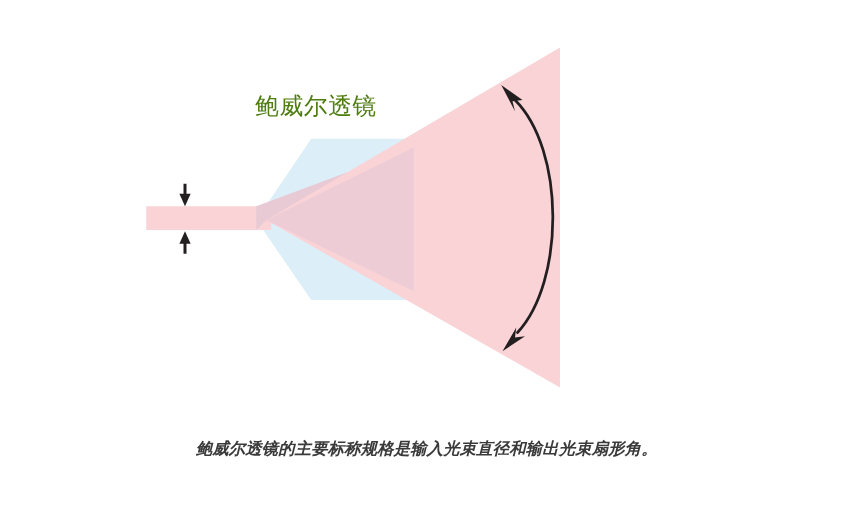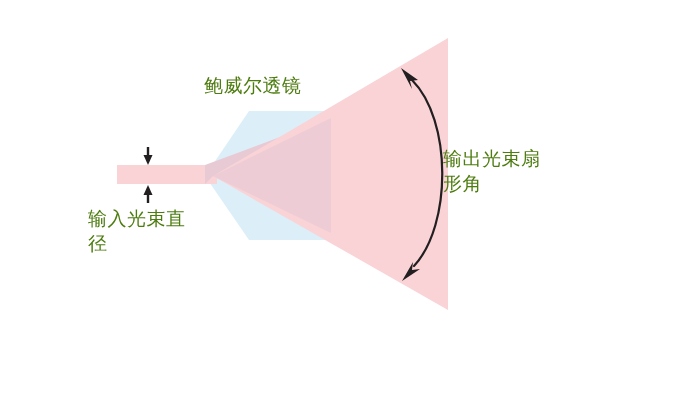--- a/index.html
+++ b/index.html
@@ -103,20 +103,17 @@
       <path d="M 412,80 C 452,120 452,225 414,266" fill="none" stroke="#231f20" stroke-width="2.2" stroke-linecap="round"></path>
 
       <polygon points="401,68 418,80 410,81 412,89" fill="#231f20"></polygon>
 
       <polygon points="402,281 413,262 412,270 420,269" fill="#231f20"></polygon>
     </g>
   </svg>
 
   <div class="label" id="lens-label">鲍威尔透镜</div>
 
-  <div class="label" id="input-label">输入光束直
-径</div>
 
-  <div class="label" id="output-label">输出光束扇
-形角</div>
 
+  <div id="caption">鲍威尔透镜的主要标称规格是输入光束直径和输出光束扇形角。</div>
 
 </div>
 
 </body></html>

